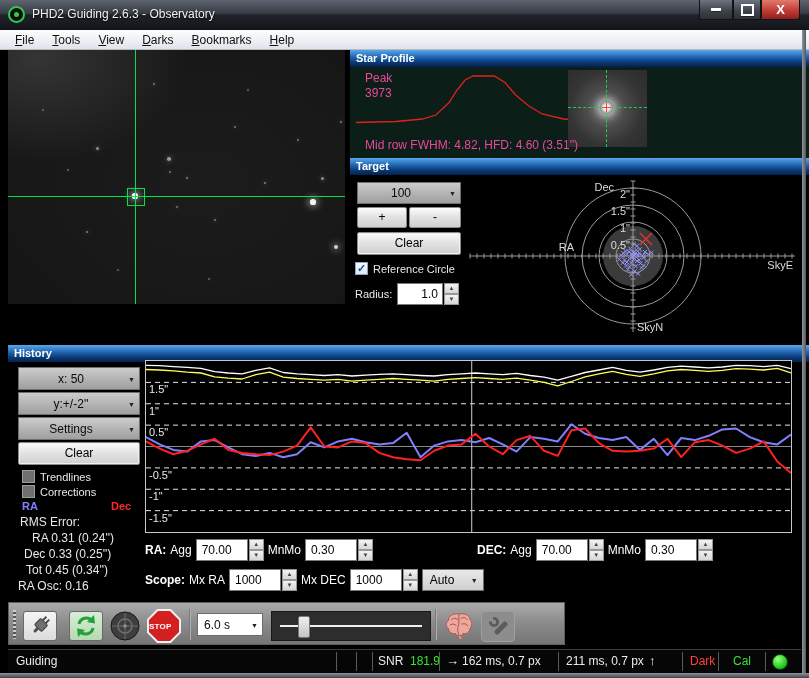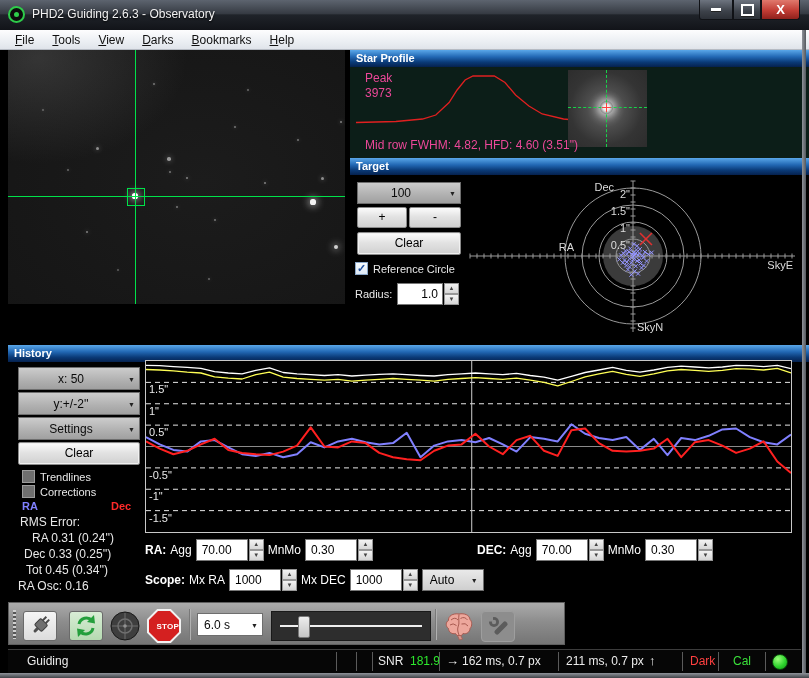--- a/index.html
+++ b/index.html
@@ -95,21 +95,21 @@
   #toolbar{position:absolute;left:8px;top:602px;width:557px;height:43px;box-sizing:border-box;
     background:linear-gradient(180deg,#ababab,#8d8d8d 45%,#757575);border:1px solid #5f5f5f;}
   .grip{position:absolute;left:4px;top:7px;width:3px;height:29px;
     background:repeating-linear-gradient(180deg,#d0d0d0 0 2px,#565656 2px 4px);}
   .tbtn{position:absolute;top:8px;width:34px;height:30px;box-sizing:border-box;border:1px solid #6a6a6a;
     border-radius:3px;display:flex;align-items:center;justify-content:center;}
   .tsep{position:absolute;top:6px;height:31px;width:2px;background:linear-gradient(90deg,#5c5c5c,#cdcdcd);}
   .oct-outer{width:34px;height:34px;background:#f2f2f2;clip-path:polygon(30% 0,70% 0,100% 30%,100% 70%,70% 100%,30% 100%,0 70%,0 30%);
     display:flex;align-items:center;justify-content:center;}
   .oct-inner{width:30px;height:30px;background:#d42020;clip-path:polygon(30% 0,70% 0,100% 30%,100% 70%,70% 100%,30% 100%,0 70%,0 30%);
-    display:flex;align-items:center;justify-content:flex-end;color:#fff;font-size:8px;font-weight:bold;letter-spacing:.2px;}
+    display:flex;align-items:center;justify-content:flex-start;color:#fff;font-size:8px;font-weight:bold;letter-spacing:.2px;}
   #slider{position:absolute;left:262px;top:8px;width:158px;height:28px;background:#2d2d2d;border:1px solid #191919;}
   #slider .track{position:absolute;left:8px;right:8px;top:13px;height:2px;background:#efefef;}
   #slider .thumb{position:absolute;left:26px;top:4px;width:10px;height:20px;
     background:linear-gradient(#ededed,#c5c5c5);border:1px solid #787878;border-radius:2px;}
   
   #statusbar{position:absolute;left:8px;top:649px;width:793px;height:23px;background:#060606;
     border-top:1px solid #3c3c3c;color:#ececec;font-size:12px;}
   .sb-sep{position:absolute;top:2px;bottom:2px;width:1px;background:#5a5a5a;}
   .sb-t{position:absolute;top:4px;white-space:nowrap;}
   #led{position:absolute;left:764px;top:4px;width:14px;height:14px;border-radius:50%;border:1px solid #0b4a0b;
@@ -577,21 +577,21 @@
           <rect x="12.5" y="5" width="5" height="16" rx="2" transform="rotate(45 15 13)"></rect>
           <circle cx="8" cy="7" r="5"></circle>
           <circle cx="8" cy="7" r="2.2" fill="#8d8d8d"></circle>
           <rect x="2.5" y="1.5" width="4.5" height="5" fill="#8d8d8d"></rect>
         </g>
       </svg>
     </div>
   </div>
 
   <div id="statusbar">
-    <span class="sb-t" style="left:19px;">Guiding</span>
+    <span class="sb-t" style="left:8px;">Guiding</span>
     <div class="sb-sep" style="left:328px;"></div>
     <div class="sb-sep" style="left:348px;"></div>
     <div class="sb-sep" style="left:364px;"></div>
     <span class="sb-t" style="left:370px;">SNR</span>
     <span class="sb-t" style="left:402px;color:#2de82d;">181.9</span>
     <div class="sb-sep" style="left:431px;"></div>
     <span class="sb-t" style="left:438px;font-weight:bold;font-size:13px;top:3px;">→</span>
     <span class="sb-t" style="left:454px;">162 ms, 0.7 px</span>
     <div class="sb-sep" style="left:550px;"></div>
     <span class="sb-t" style="left:558px;">211 ms, 0.7 px</span>

